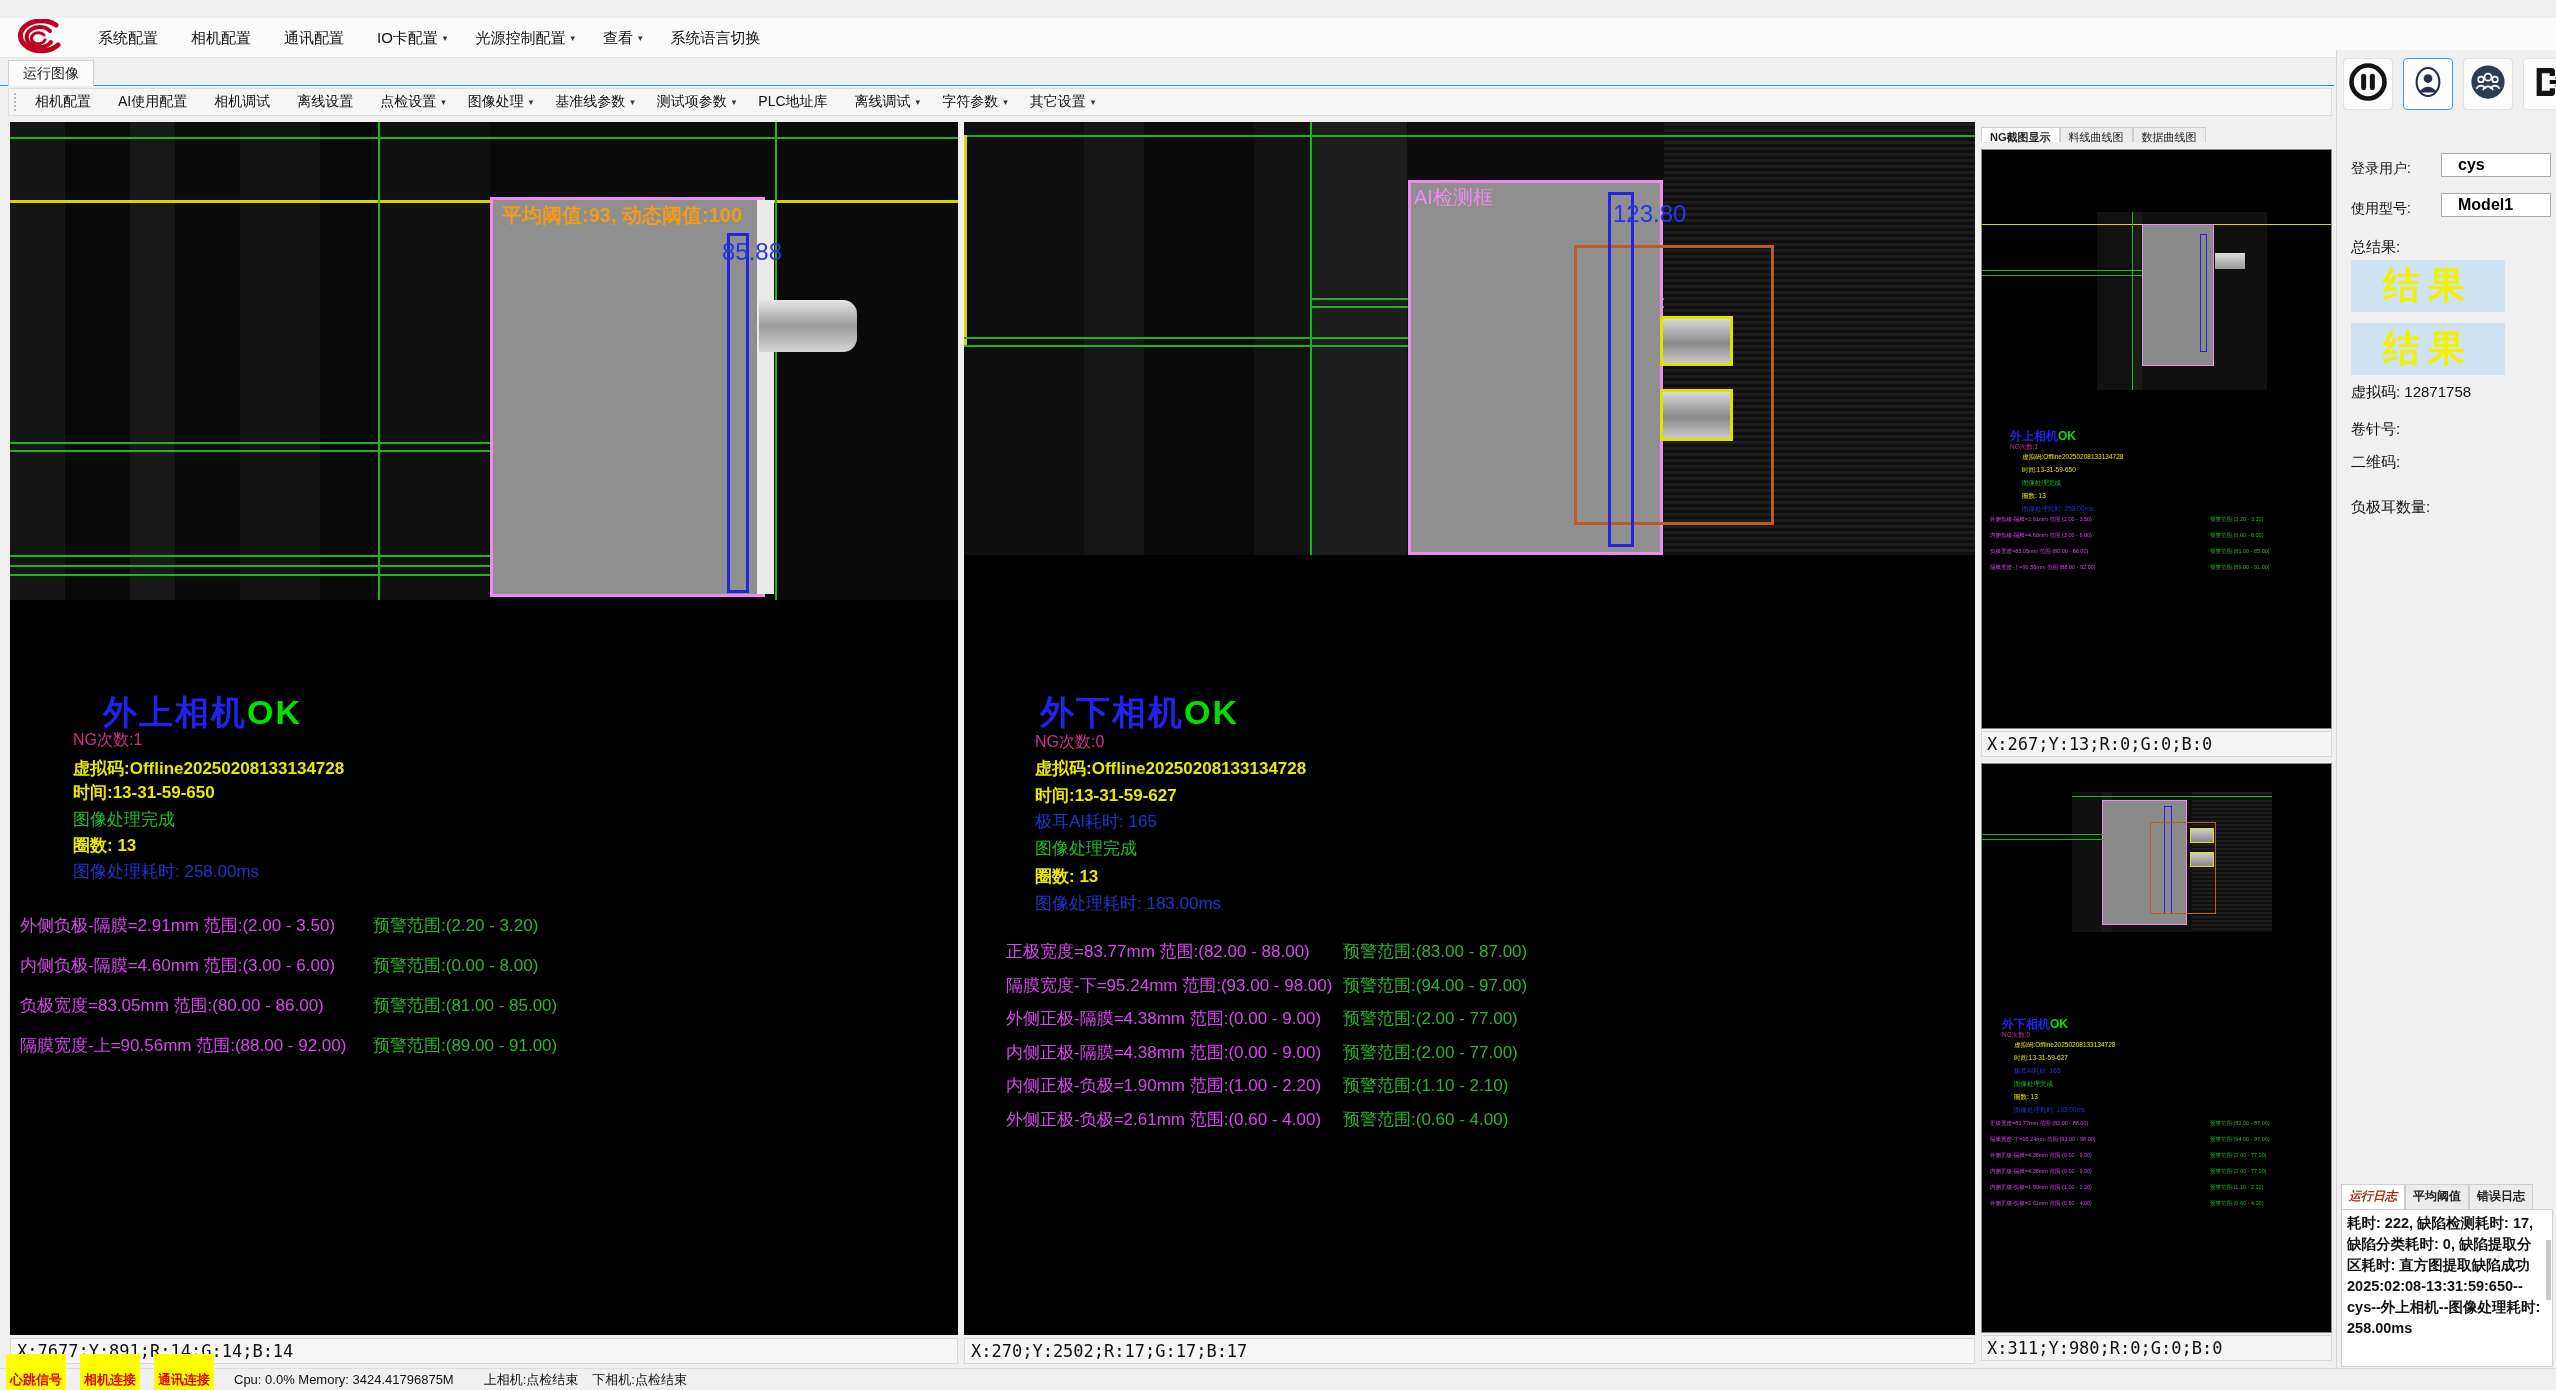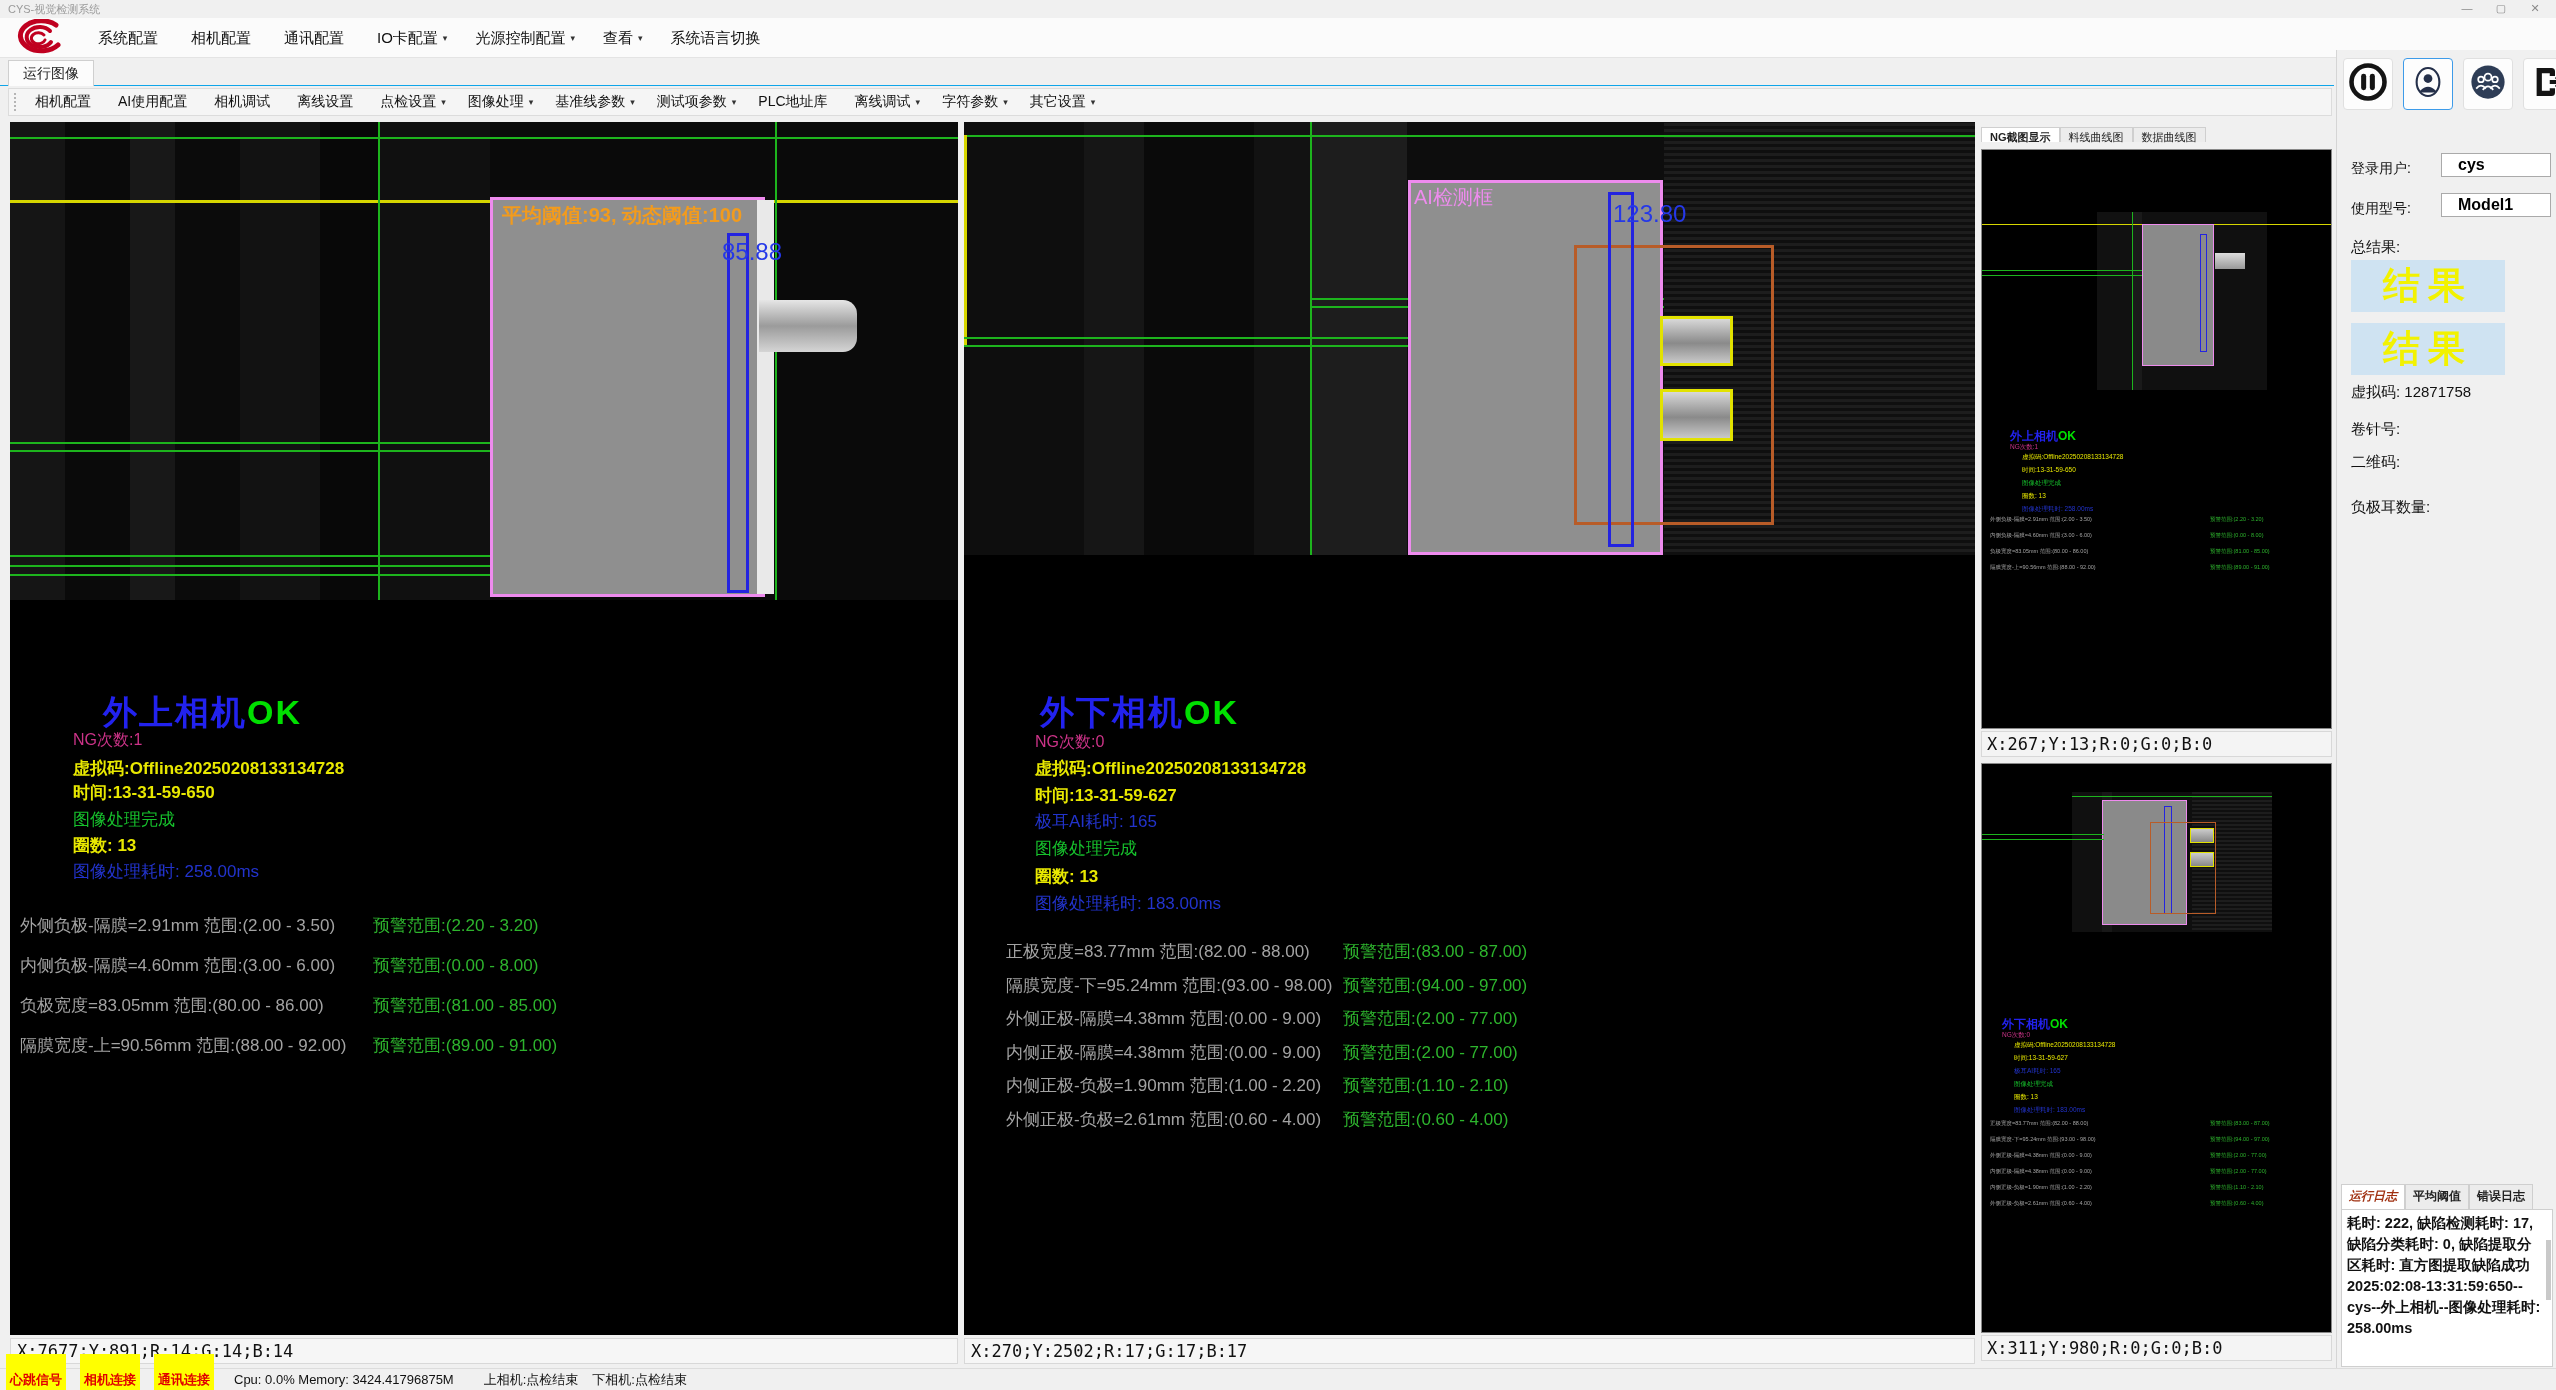--- a/index.html
+++ b/index.html
@@ -58,21 +58,21 @@
   .cam-title .n { color:#2222ee; }
   .cam-title .ok { color:#00e000; }
   .t-ng     { position:absolute; color:#cc3388; font-size:16px; }
   .t-yellow { position:absolute; color:#e8e800; font-size:17px; font-weight:bold; }
   .t-green  { position:absolute; color:#16c12c; font-size:17px; }
   .t-blue   { position:absolute; color:#2233cc; font-size:17px; }
 
   .meas-block { position:absolute; left:0; width:100%; }
   .meas-row { position:relative; height:40px; }
   .meas-row-r { height:33.6px; }
-  .meas-text { position:absolute; color:#a3a3a3; font-size:17px; white-space:nowrap; }
+  .meas-text { position:absolute; color:#d946ef; font-size:17px; white-space:nowrap; }
   .meas-warn { position:absolute; color:#2db42d; font-size:17px; white-space:nowrap; }
 
   
   .coordbar { position:absolute; height:26px; background:#f6f6f6; border:1px solid #d8d8d8;
      font-family:"DejaVu Sans Mono", monospace; font-size:17px; color:#111; line-height:24px; padding-left:6px; }
   .cb-left  { left:10px;  top:1338px; width:948px; }
   .cb-right { left:964px; top:1338px; width:1011px; }
 
   
   .preview-col { position:absolute; left:1981px; top:127px; width:351px; height:1240px; }
@@ -112,28 +112,20 @@
   
   .statusbar { position:absolute; left:0; top:1368px; width:2556px; height:22px; background:#f0f0f0; border-top:1px solid #dcdcdc; display:flex; align-items:center; gap:14px; padding-left:6px; }
   .badge { background:#ffff00; color:#e00000; font-size:13px; font-weight:bold; padding:17px 4px; }
   .sb-text { font-size:13px; color:#111; }
 </style>
 </head>
 <body>
 
 <div class="app">
 
-  <div class="titlebar">
-    <span class="title">CYS-视觉检测系统</span>
-    <div class="win-controls">
-      <span class="win-btn">—</span>
-      <span class="win-btn">▢</span>
-      <span class="win-btn">✕</span>
-    </div>
-  </div>
 
   <div class="menubar">
     <div class="logo">
       <svg viewBox="0 0 64 38" width="64" height="38">
         <g fill="none" stroke="#c00020" stroke-linecap="round">
           <path d="M50 6 a21 15 0 1 0 2 20" stroke-width="5"></path>
           <path d="M44 12 a13 10 0 1 0 1 11" stroke-width="4"></path>
           <path d="M38 16 a7 5.5 0 1 0 1 5" stroke-width="3"></path>
         </g>
       </svg>

